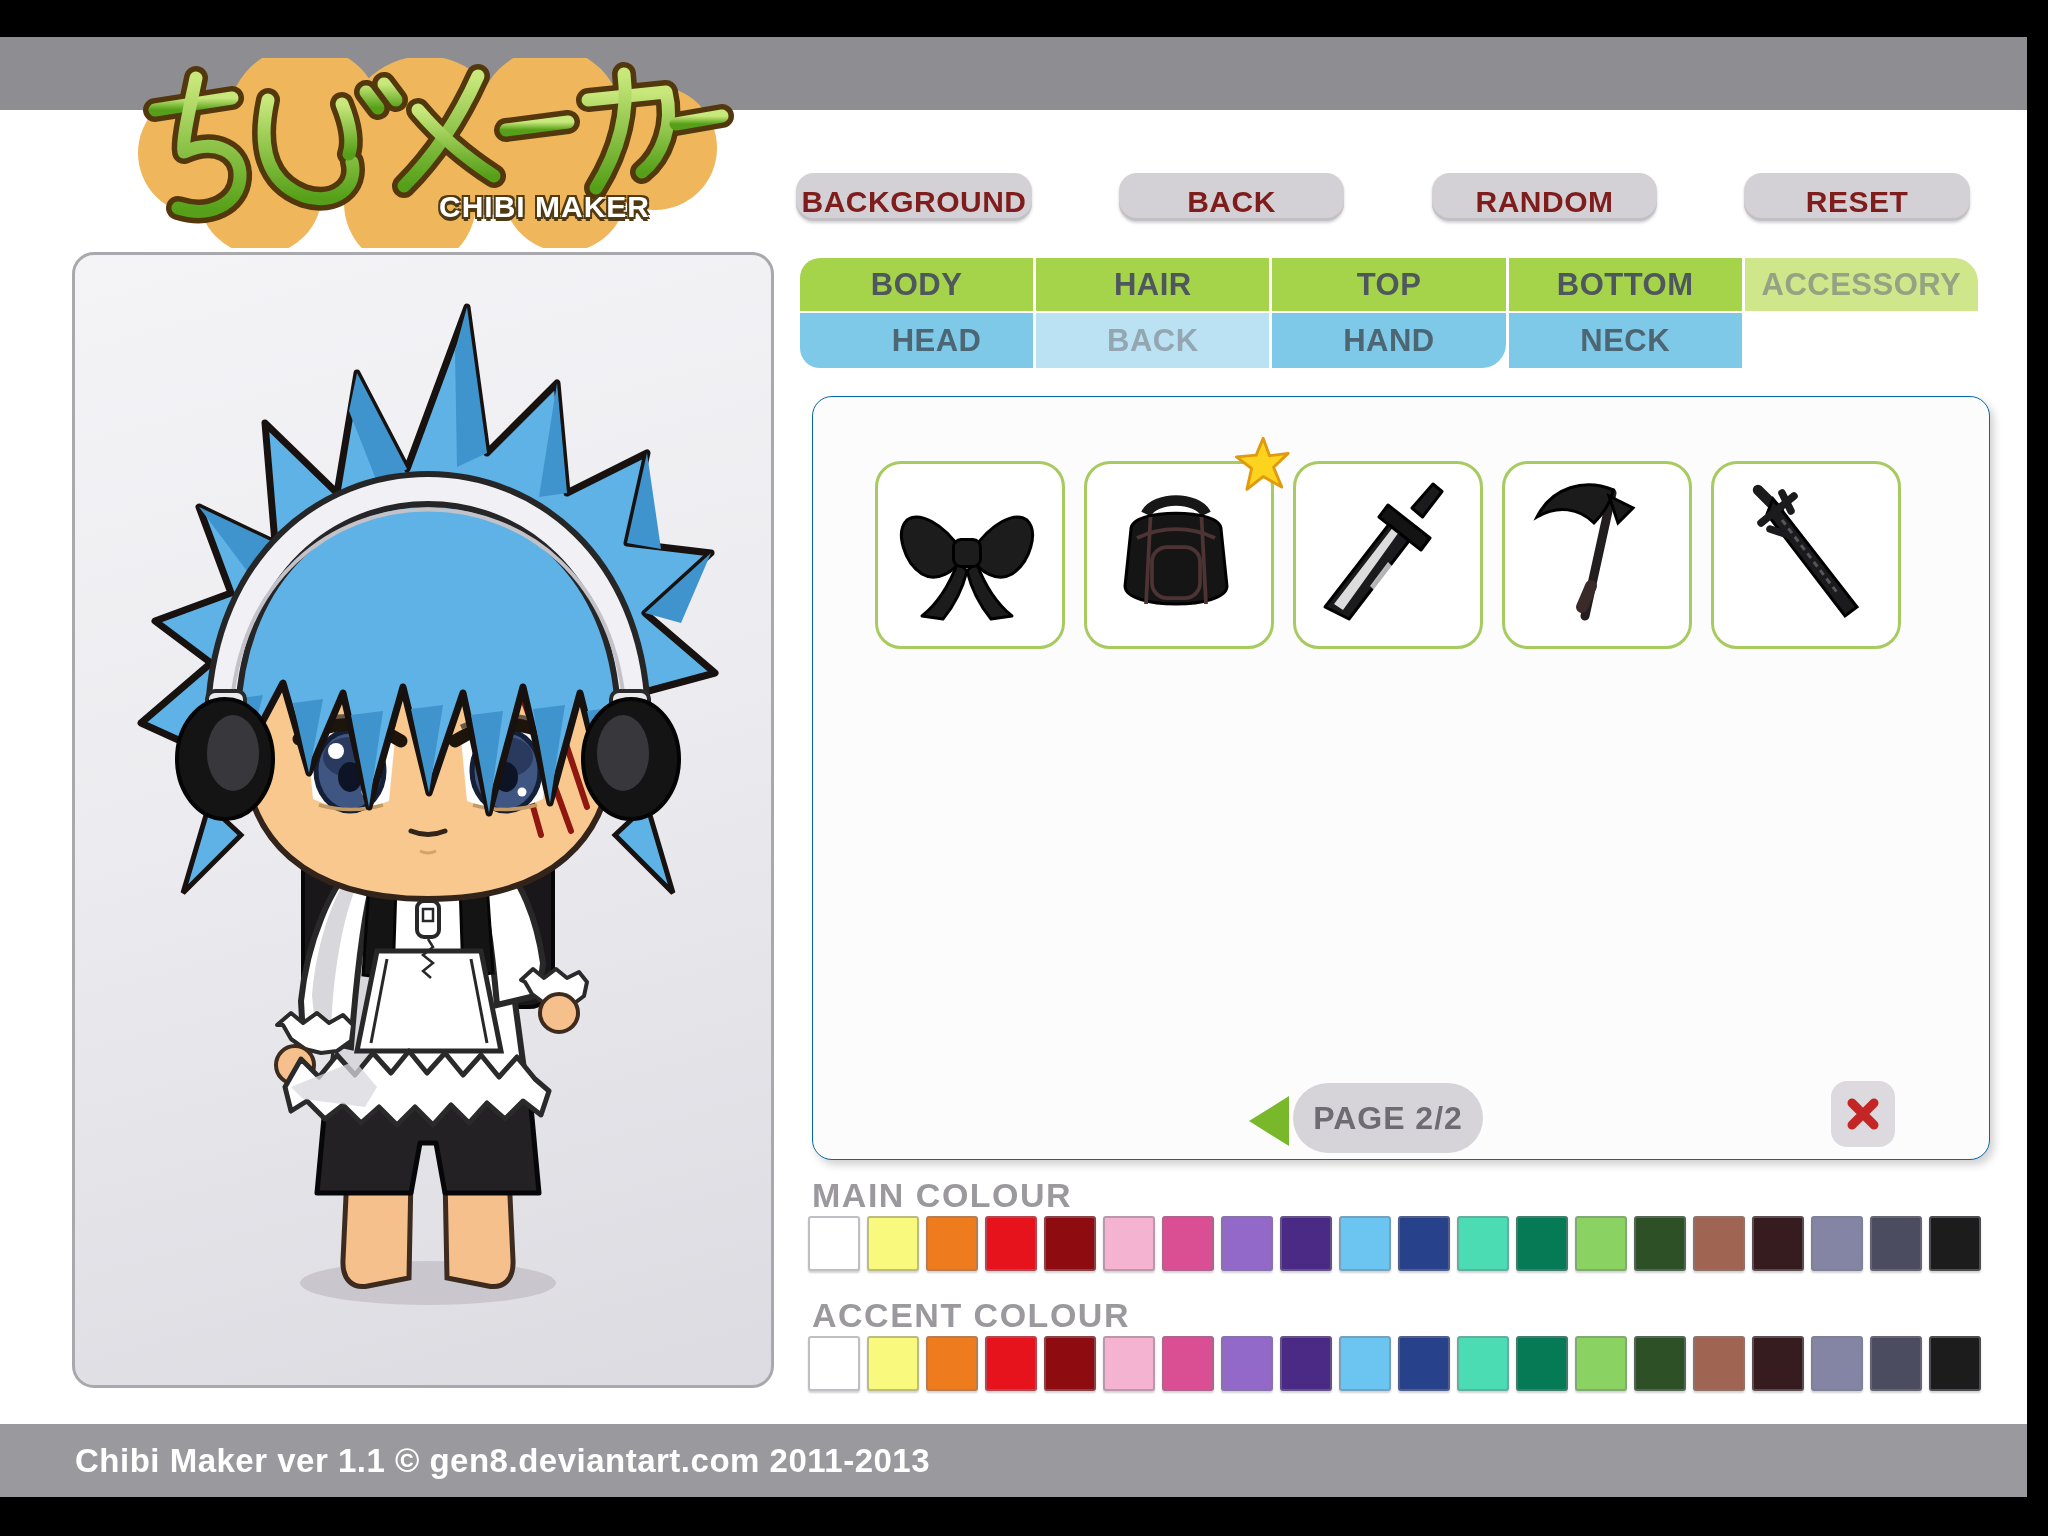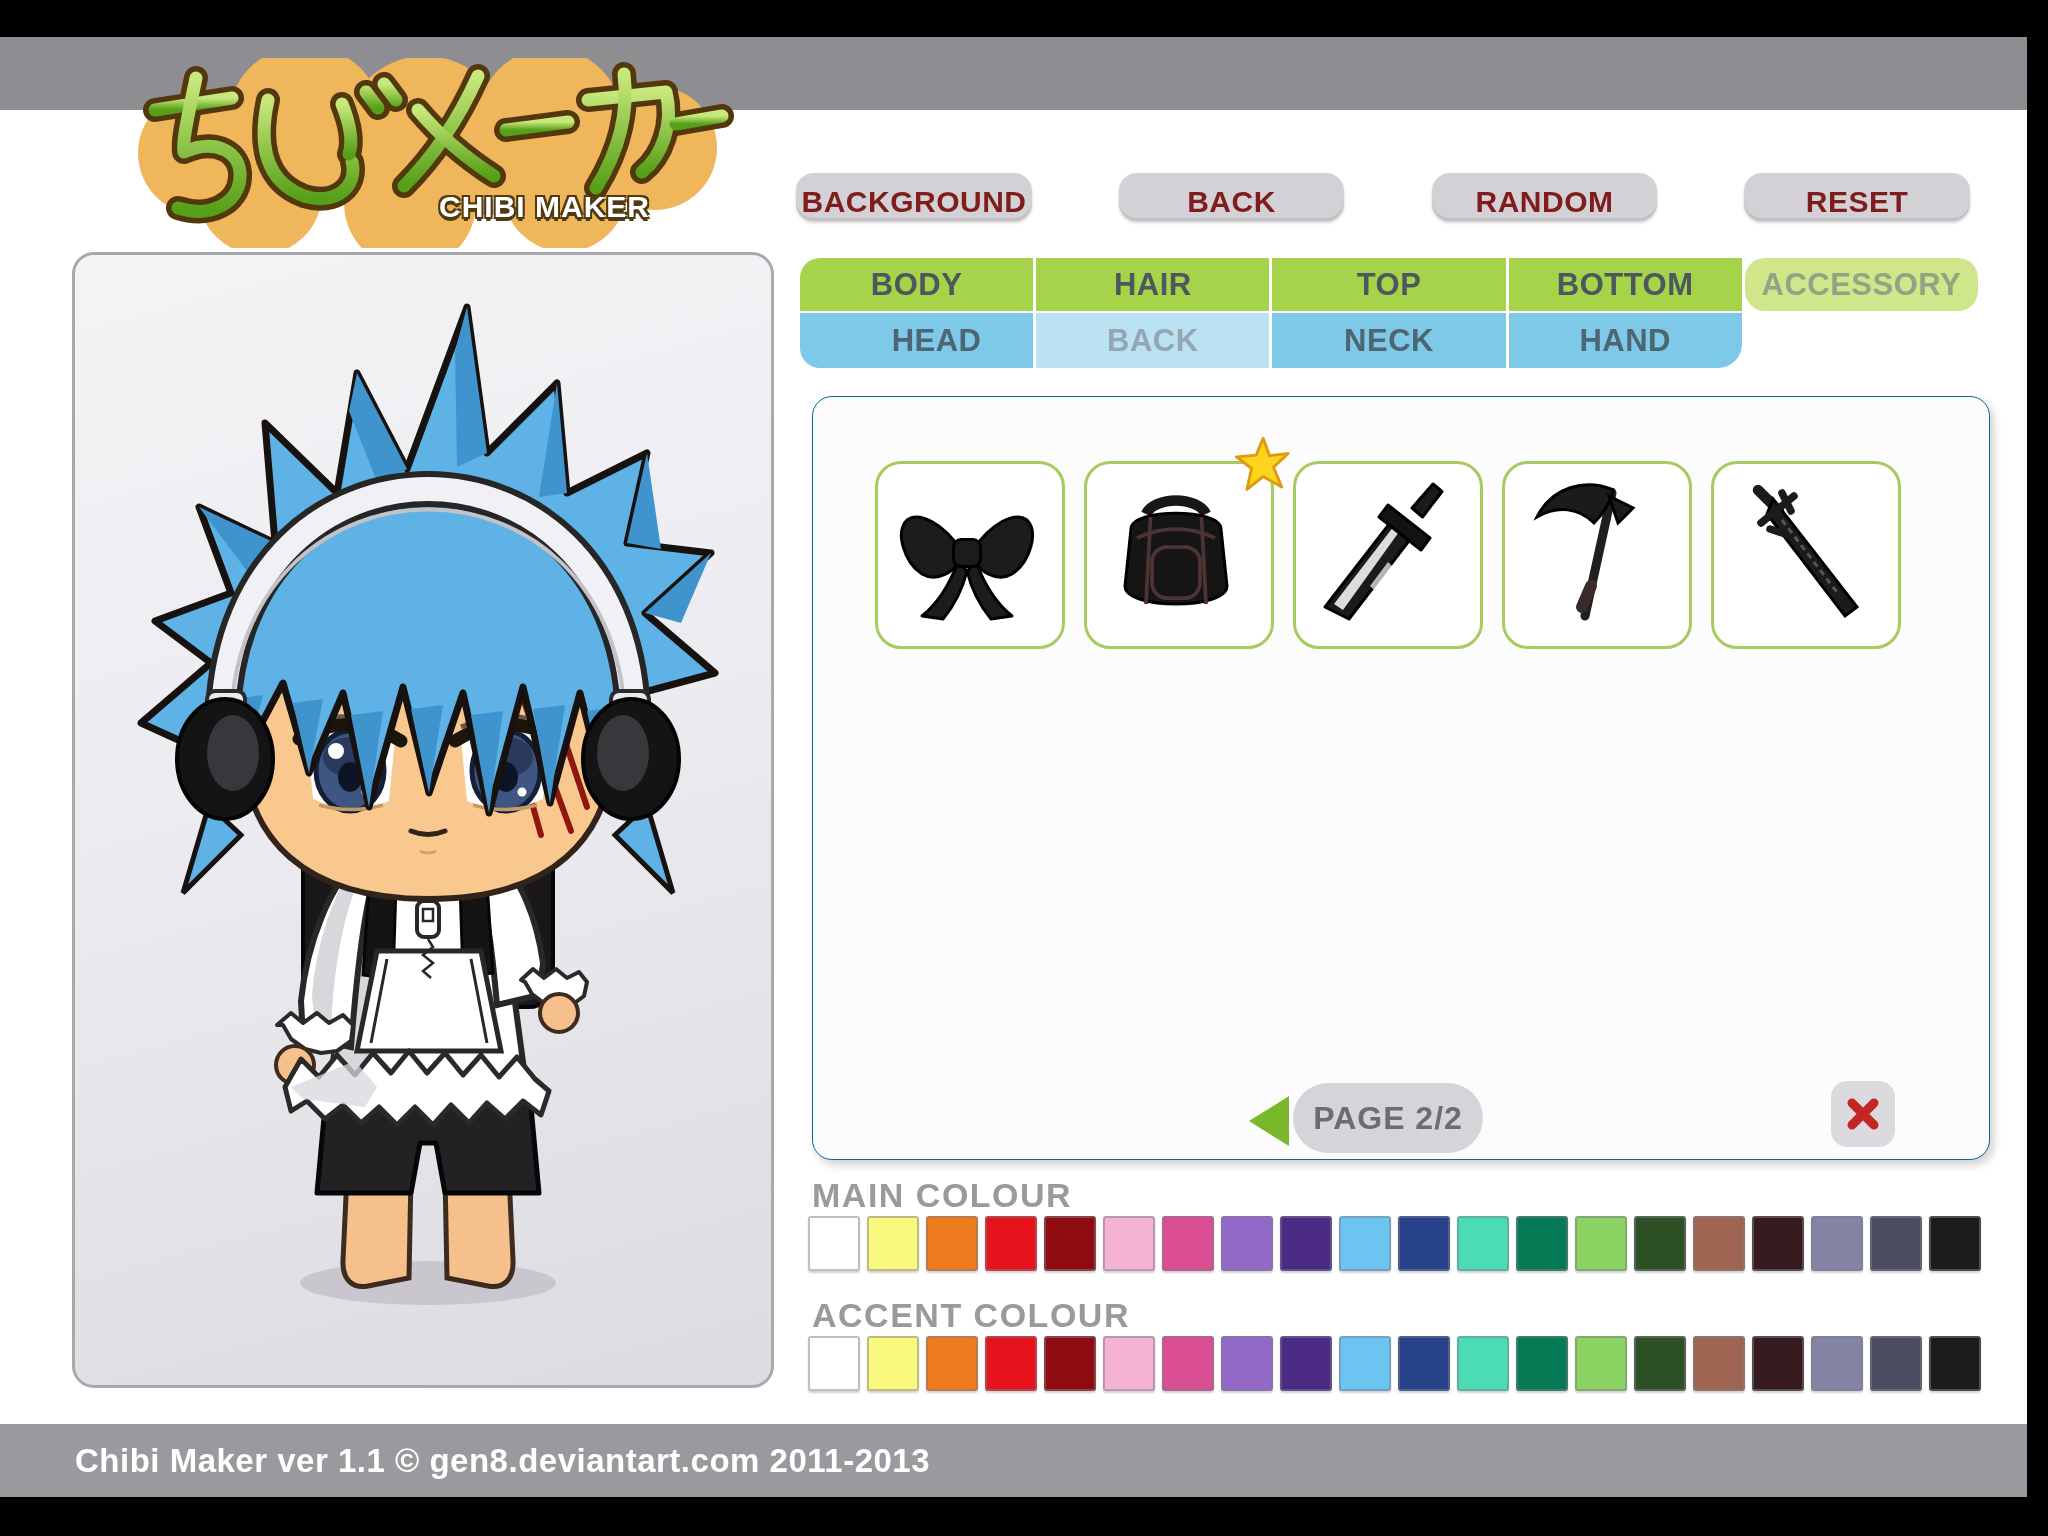--- a/index.html
+++ b/index.html
@@ -34,21 +34,21 @@
   
   #tabs{left:800px;top:258px;width:1178px;display:grid;
        grid-template-columns:repeat(5,1fr);grid-template-rows:53px 55px;gap:2px 3px;}
   .tab{display:flex;align-items:center;justify-content:center;font-size:31px;
        font-weight:bold;cursor:pointer;letter-spacing:.5px;}
   .tab.green{background:#a5d44b;color:#4e565e;}
   .tab.green.selected{background:#cfe68a;color:#93a383;}
   .tab.blue{background:#7fc9e8;color:#4d6674;}
   .tab.blue.selected{background:#bae2f2;color:#93a6b2;}
   .tab.r1c1{border-top-left-radius:20px;}
-  .tab.r1c5{border-top-right-radius:24px;border-radius:20px;}
+  .tab.r1c5{border-top-right-radius:24px;}
   .tab.r2c1{border-bottom-left-radius:20px;padding-left:40px;}
   .tab.r2c5{border-bottom-right-radius:24px;}
   
   #item-panel{left:812px;top:396px;width:1178px;height:764px;background:#fcfcfd;
        border:1px solid #0369a1;border-radius:20px;box-sizing:border-box;
        box-shadow:4px 5px 8px rgba(0,0,0,.18);}
   #slots{position:absolute;left:62px;top:64px;display:flex;gap:19px;}
   .slot{width:190px;height:188px;background:#fff;border:3px solid #a7cb60;
        border-radius:26px;box-sizing:border-box;position:relative;cursor:pointer;}
   .slot svg.item{position:absolute;left:14px;top:14px;width:150px;height:150px;}
@@ -247,22 +247,22 @@
 <div class="abs toolbtn" id="btn-reset">RESET</div>
 
 <div class="abs" id="tabs">
     <div class="tab green r1c1">BODY</div>
     <div class="tab green r1c2">HAIR</div>
     <div class="tab green r1c3">TOP</div>
     <div class="tab green r1c4">BOTTOM</div>
     <div class="tab green selected r1c5">ACCESSORY</div>
     <div class="tab blue r2c1">HEAD</div>
     <div class="tab blue selected r2c3">BACK</div>
+    <div class="tab blue r2c5">HAND</div>
     <div class="tab blue r2c4">NECK</div>
-    <div class="tab blue r2c5">HAND</div>
   </div>
 
 <div class="abs" id="item-panel">
   <div id="slots">
       <div class="slot">
         <svg class="item" viewBox="0 0 100 100">
           <g fill="#1d1c1d" stroke="#000" stroke-width="2" stroke-linejoin="round">
    <path d="M46,48 C34,30 18,22 10,28 C2,36 8,56 20,64 C30,70 42,62 46,54 Z"></path>
    <path d="M54,48 C66,30 82,22 90,28 C98,36 92,56 80,64 C70,70 58,62 54,54 Z"></path>
    <path d="M44,56 C38,72 30,84 20,92 L34,94 C44,82 48,70 50,62 Z"></path>

